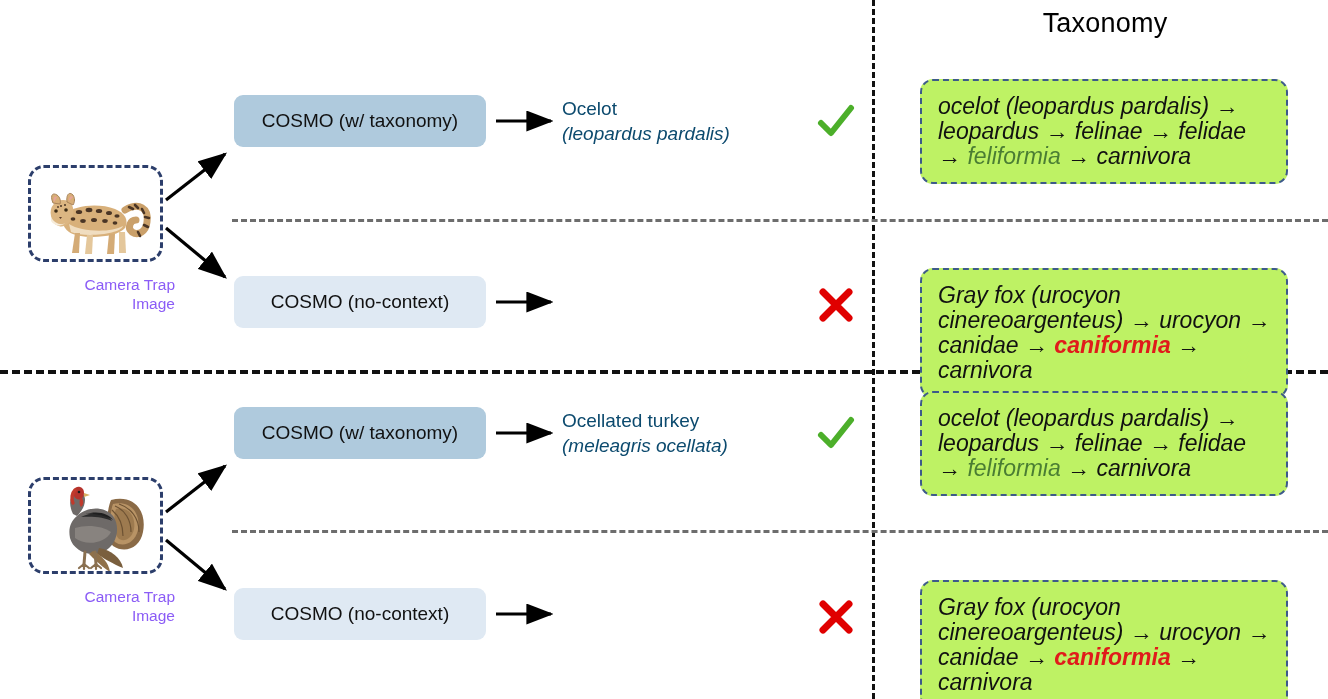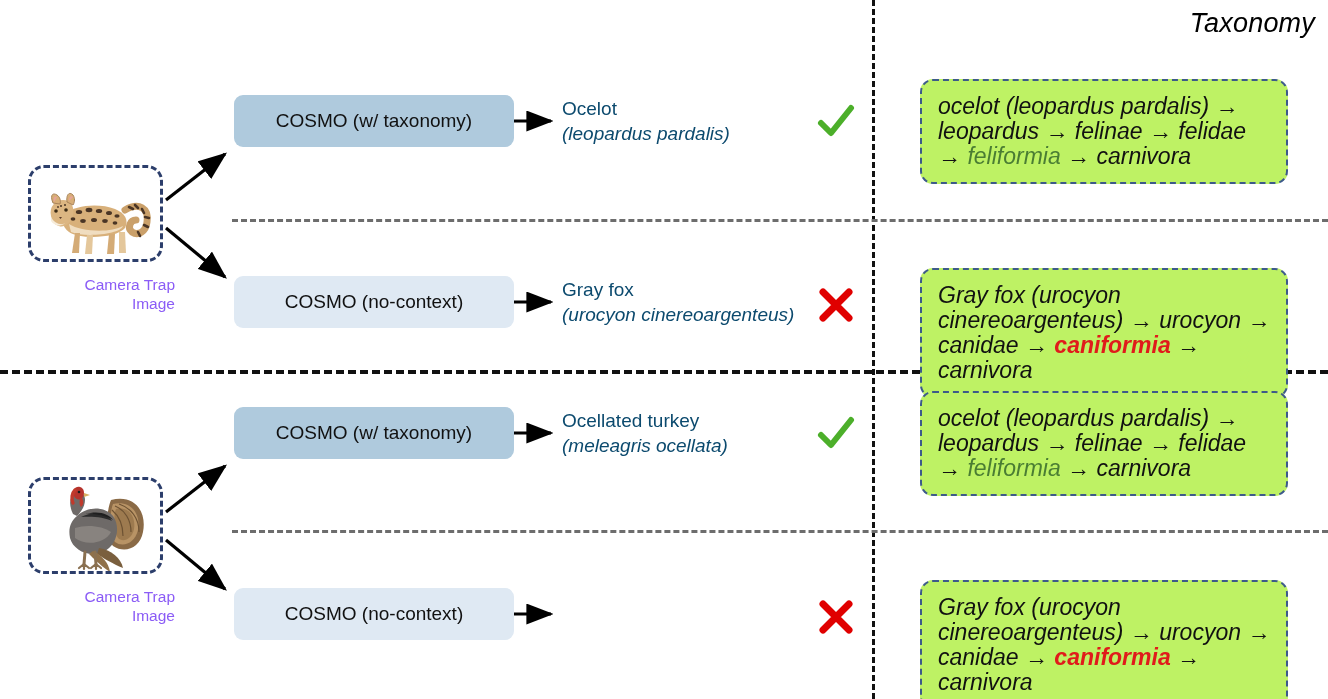--- a/index.html
+++ b/index.html
@@ -19,25 +19,24 @@
     width: 1328px;
     height: 699px;
   }
 
   
   .taxonomy-title {
     position: absolute;
     left: 895px;
     top: 8px;
     width: 420px;
-    text-align: right;
+    text-align: center;
     font-size: 27px;
     letter-spacing: 0.2px;
     color: #000;
-    font-style: italic;
   }
 
   
   .vsep {
     position: absolute;
     left: 872px;
     top: 0px;
     width: 0;
     height: 699px;
     border-left: 3px dashed #111111;
@@ -73,21 +72,21 @@
     width: 160px;
     text-align: right;
     font-size: 15.5px;
     line-height: 19px;
     color: #8b5cf6;
   }
 
   
   .model-box {
     position: absolute;
-    width: 280px;
+    width: 252px;
     height: 52px;
     border-radius: 9px;
     display: flex;
     align-items: center;
     justify-content: center;
     font-size: 19px;
     color: #111;
     box-sizing: border-box;
   }
 
@@ -233,24 +232,20 @@
   </svg>
 
   <div class="tax-box" style="top:79px;">
     <span>ocelot (leopardus pardalis) → leopardus → felinae → felidae → </span><span class="hl-green">feliformia</span><span> → carnivora</span>
   </div>
 
   <div class="model-box" style="left:234px; top:276px; background:#dfe9f3;">
     <span>COSMO (no-context)</span>
   </div>
 
-  <div class="pred" style="left:562px; top:277px;">
-    <span>Gray fox</span>
-    <span class="sci">(urocyon cinereoargenteus)</span>
-  </div>
 
   <svg class="verdict" style="left:814px; top:283px;" viewBox="0 0 44 44">
     <path d="M9,9 L35,35 M35,9 L9,35" fill="none" stroke="#e00000" stroke-width="7" stroke-linecap="round"></path>
   </svg>
 
   <div class="tax-box" style="top:268px;">
     <span>Gray fox (urocyon cinereoargenteus) → urocyon → canidae → </span><span class="hl-red">caniformia</span><span> → carnivora</span>
   </div>
 
   <div class="img-card" style="left:28px; top:477px;">

